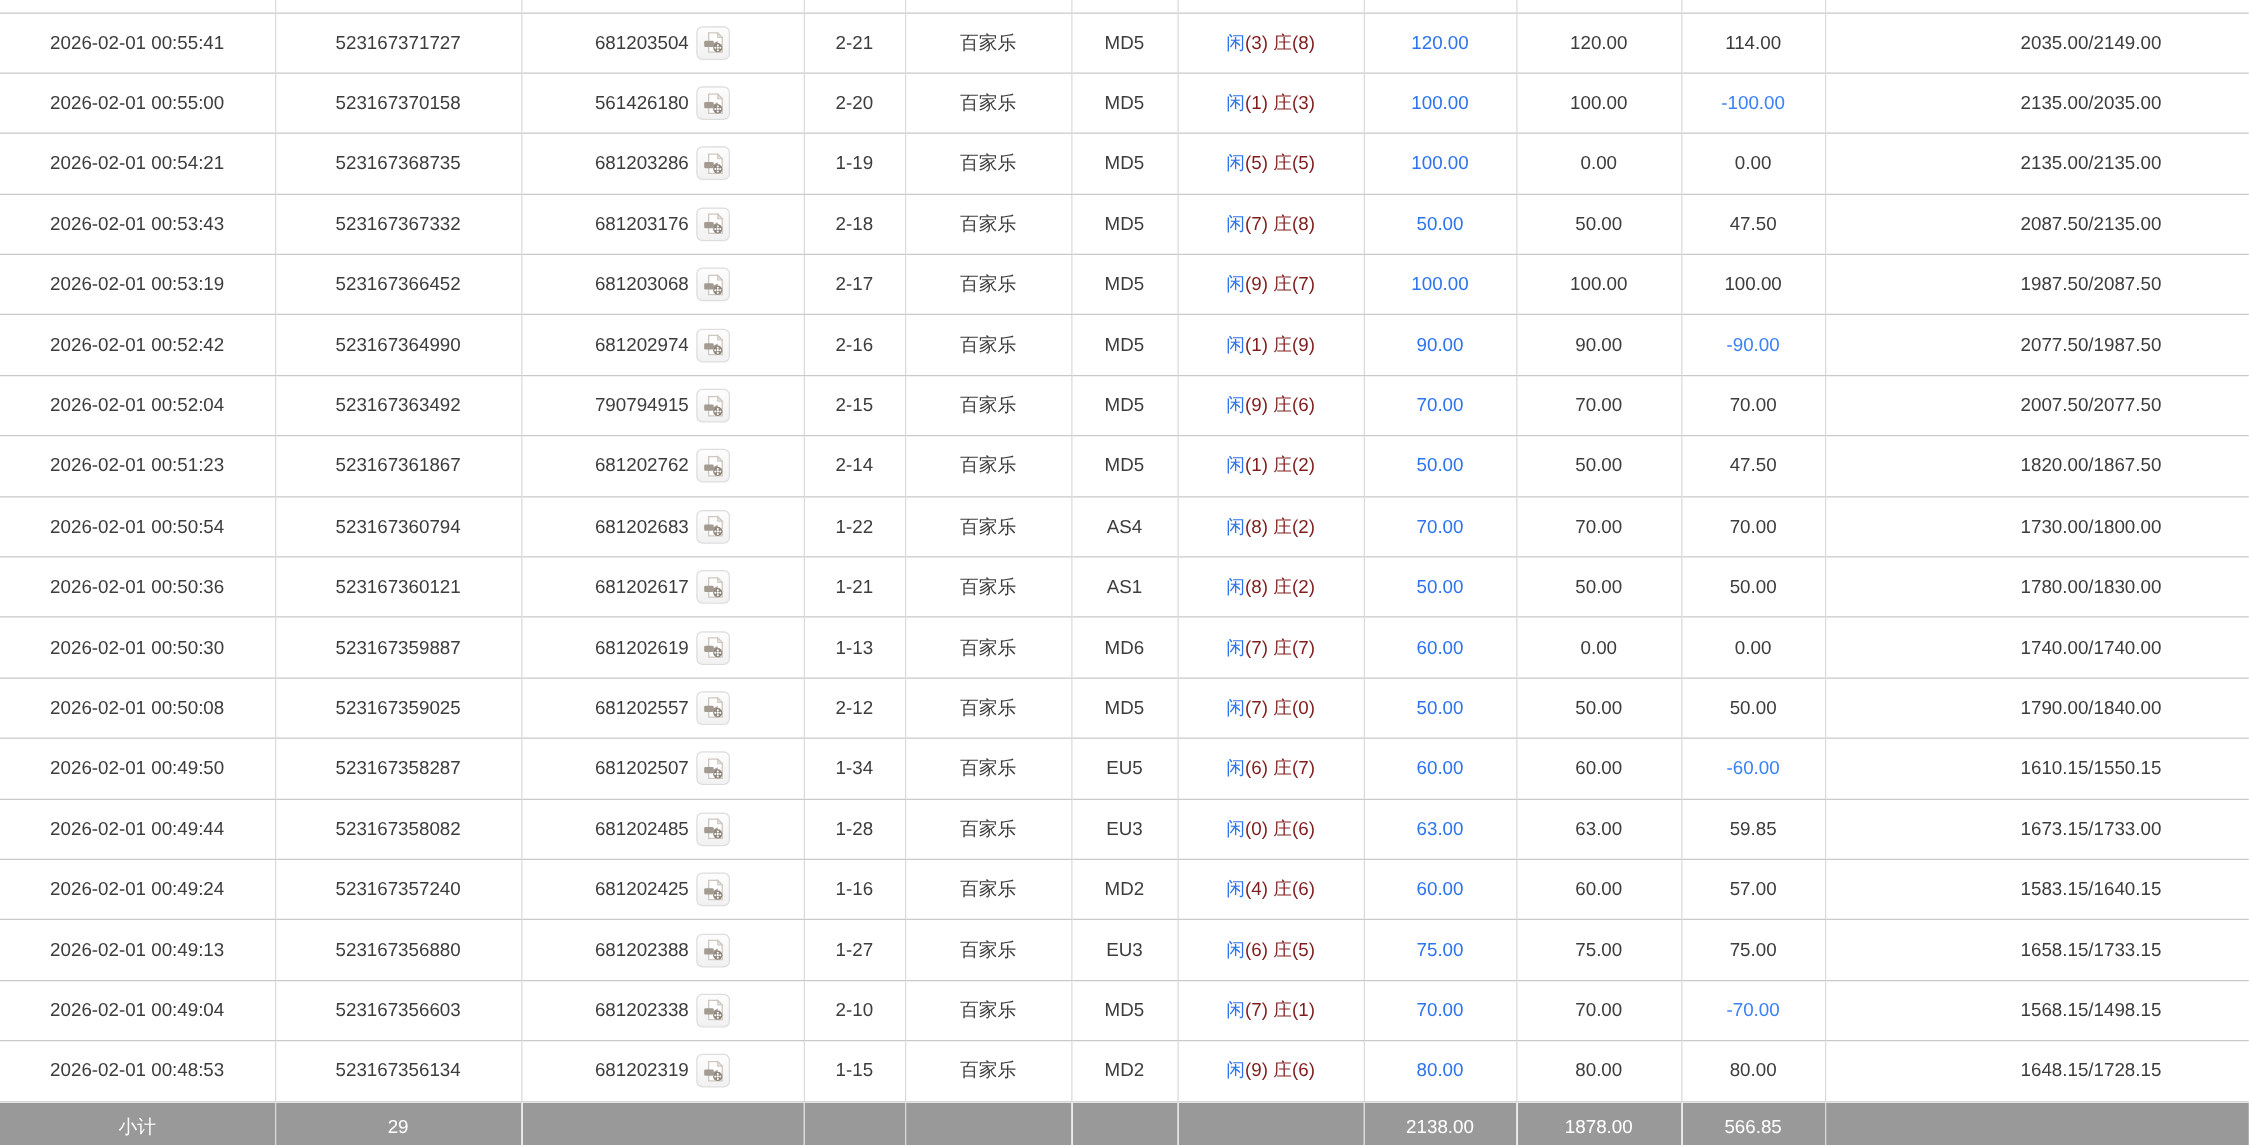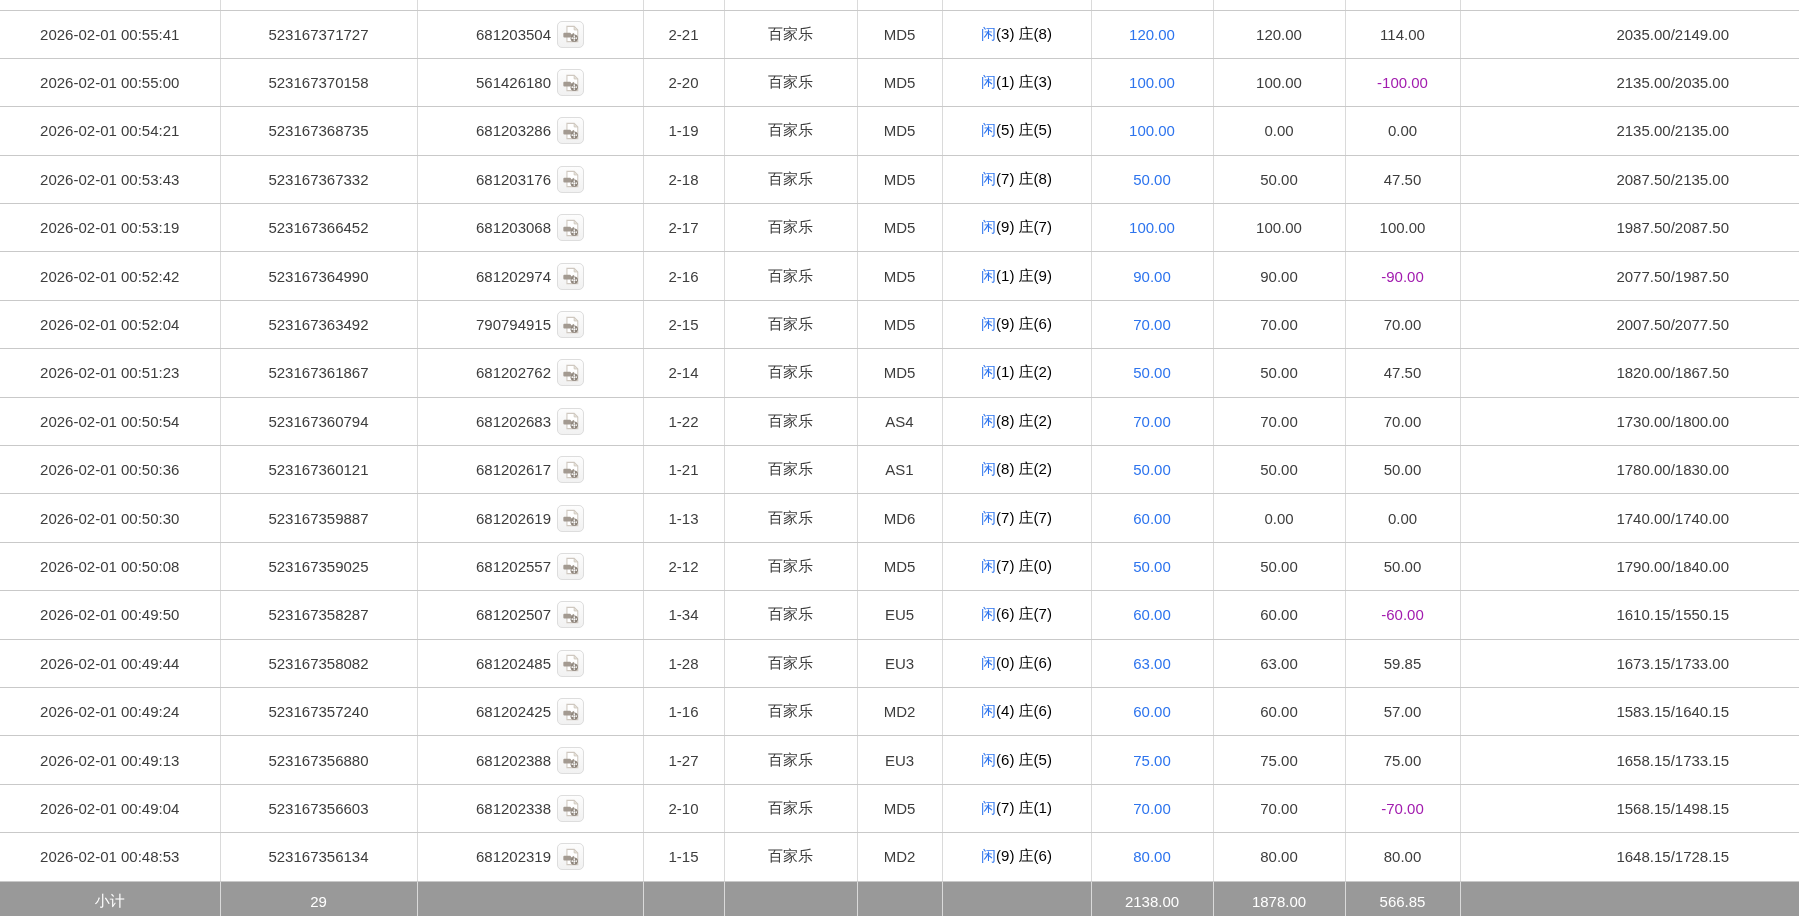--- a/index.html
+++ b/index.html
@@ -17,22 +17,22 @@
     white-space:nowrap;overflow:hidden;
   }
   td + td{border-left:1px solid #dadada;}
   tr.sliver{height:10px;}
   tr.data-row{height:48.4px;}
   tr.subtotal-row{height:40px;}
   tr.subtotal-row td{
     background:#999999;color:#ffffff;border-bottom:none;
   }
   .blue{color:#2d74ee;}
-  .result-red{color:#000000;}
-  .neg{color:#a21caf;}
+  .result-red{color:#7f1d1d;}
+  .neg{color:#3b82f6;}
   .round-cell-inner{display:inline-flex;align-items:center;gap:6px;}
   .video-btn{
     display:inline-flex;align-items:center;justify-content:center;
     width:27px;height:27px;border:1px solid #ddd;border-radius:5px;
     background:linear-gradient(#fdfdfd,#f1f1f1);cursor:pointer;padding:0;
   }
   .video-btn svg{display:block;}
   a.bet-link{color:#2d74ee;text-decoration:none;cursor:pointer;}
 </style>
 </head>

